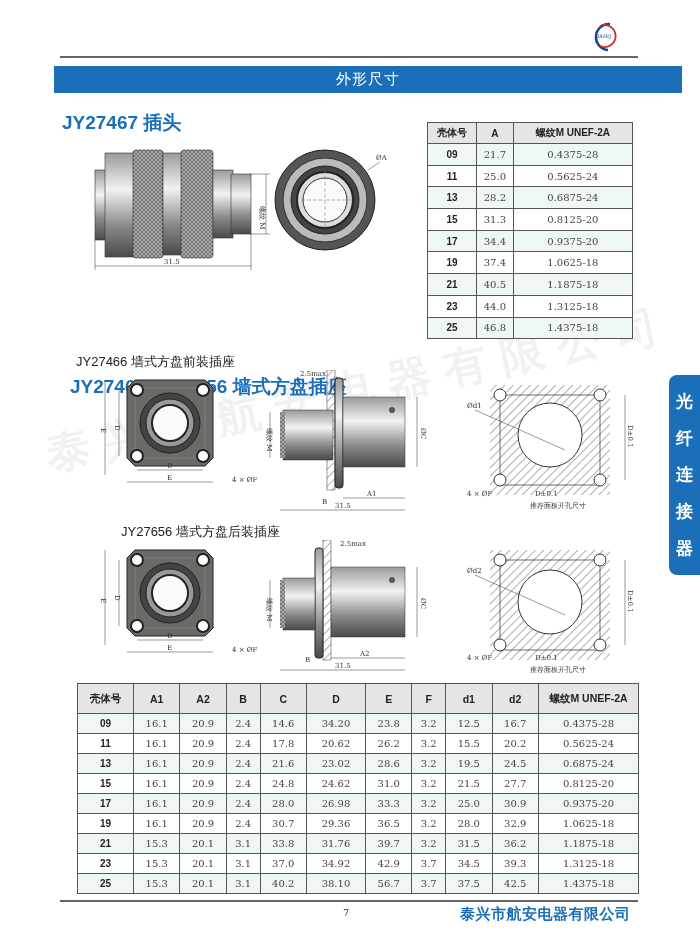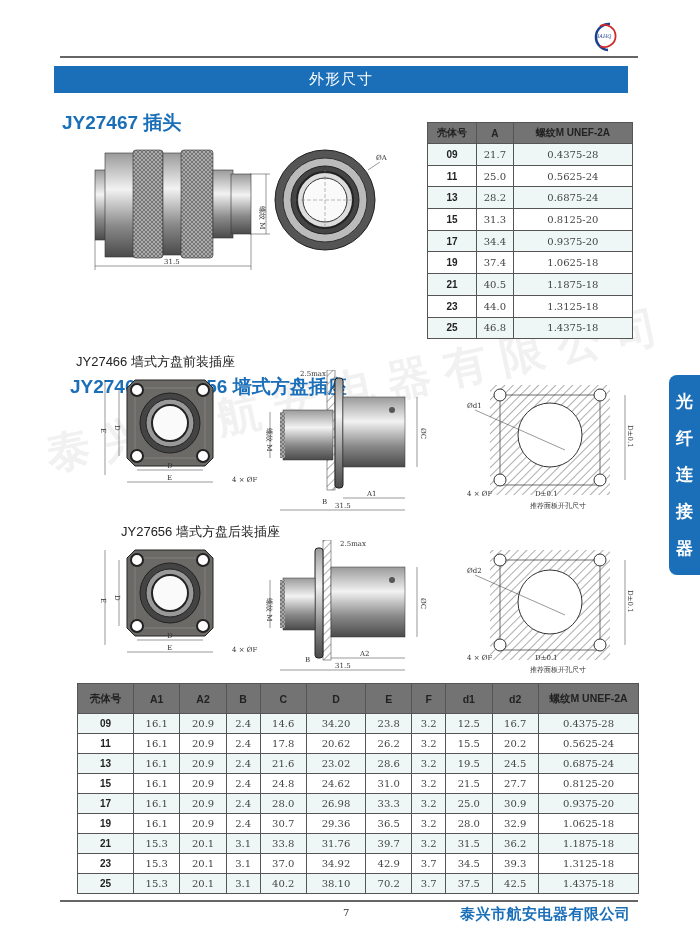--- a/index.html
+++ b/index.html
@@ -1,29 +1,29 @@
 <!DOCTYPE html>
 <html><head>
 <meta charset="utf-8">
 <style>
   * { box-sizing: border-box; margin: 0; padding: 0; }
   html, body { width: 700px; height: 950px; background: #ffffff; overflow: hidden; }
   body { position: relative; font-family: "DejaVu Sans", sans-serif; color: #222; }
 
   .logo { position: absolute; left: 588px; top: 18px; width: 30px; height: 36px; }
   .header-rule { position: absolute; left: 60px; top: 56px; width: 578px; height: 2px; background: #666; }
-  .title-bar { position: absolute; left: 54px; top: 66px; width: 574px; height: 27px; background: #1b6fb8; color: #fff;
+  .title-bar { position: absolute; left: 54px; top: 66px; width: 628px; height: 27px; background: #1b6fb8; color: #fff;
     font-size: 15px; text-align: center; line-height: 27px; letter-spacing: 1px; font-family: "DejaVu Serif", serif; }
 
   .section-title { position: absolute; font-weight: bold; color: #1b6fb8; font-size: 19px; font-family: "Liberation Sans", sans-serif; }
   .sub-title { position: absolute; font-size: 13px; color: #222; font-family: "Liberation Sans", sans-serif; }
 
   table.dim { border-collapse: collapse; position: absolute; font-family: "DejaVu Serif", serif; }
   table.dim td, table.dim th { border: 1px solid #555; text-align: center; color: #444; }
-  table.dim th { background: #737373; color: #222; font-weight: bold; font-family: "Liberation Sans", sans-serif; }
+  table.dim th { background: #e5e5e5; color: #222; font-weight: bold; font-family: "Liberation Sans", sans-serif; }
   table.dim td.shell { font-weight: bold; color: #222; font-family: "Liberation Sans", sans-serif; }
   table.dim tr:nth-child(odd) td { background: #eef6f6; }
   table.dim tr:nth-child(even) td { background: #ffffff; }
   table.dim td { background: linear-gradient(#f7fbfb, #e8f2f3); }
 
   #table1 { left: 427px; top: 122px; width: 206px; }
   #table1 th { height: 21px; font-size: 10px; }
   #table1 td { height: 21.7px; font-size: 10px; }
 
   #table2 { left: 77px; top: 683px; width: 562px; }
@@ -400,21 +400,21 @@
         <td>39.3</td>
         <td>1.3125-18</td>
       </tr>
       <tr>
         <td class="shell">25</td>
         <td>15.3</td>
         <td>20.1</td>
         <td>3.1</td>
         <td>40.2</td>
         <td>38.10</td>
-        <td>70.2</td>
+        <td>56.7</td>
         <td>3.7</td>
         <td>37.5</td>
         <td>42.5</td>
         <td>1.4375-18</td>
       </tr>
     </tbody>
 </table>
 
 <div class="footer-rule"></div>
 <div class="page-num">7</div>

